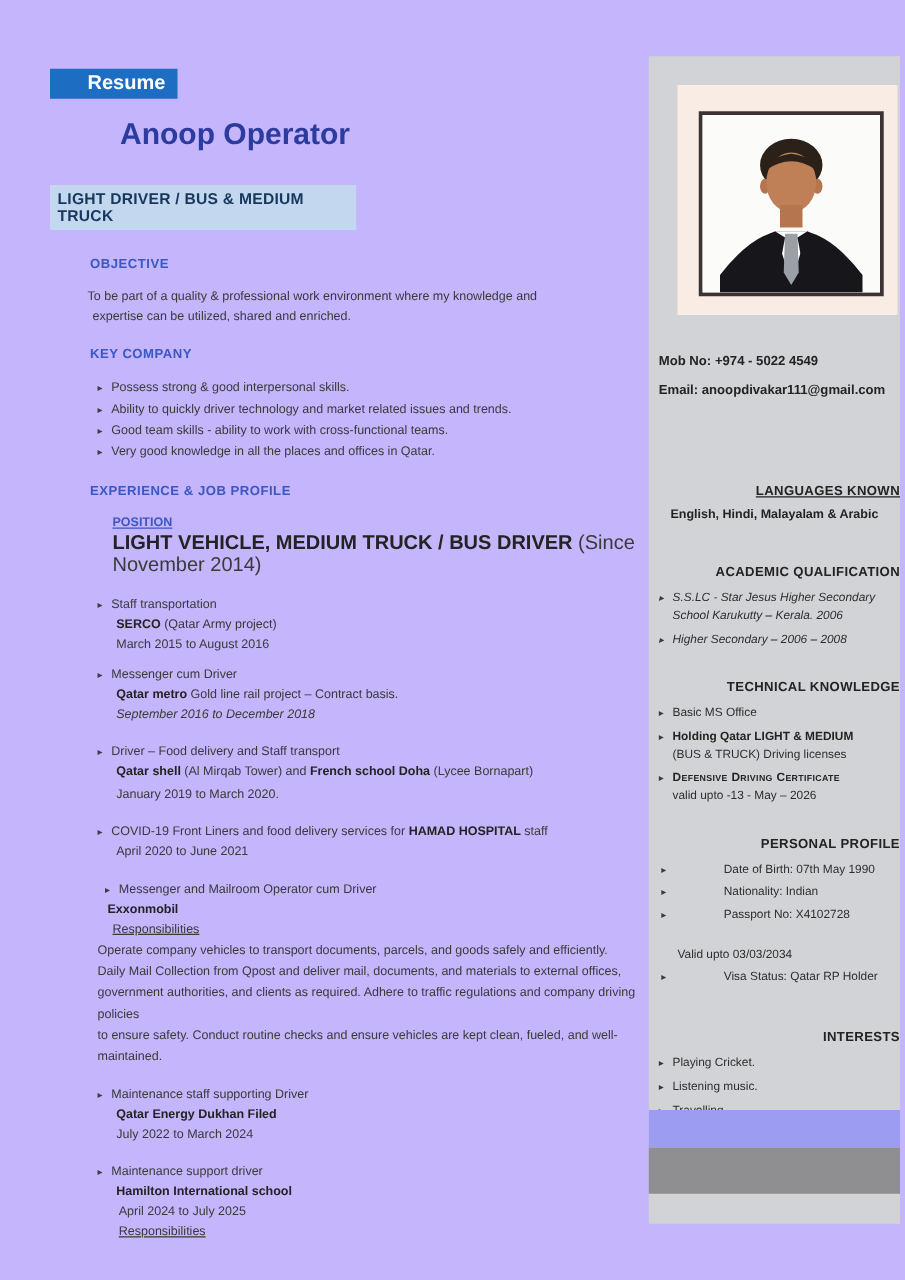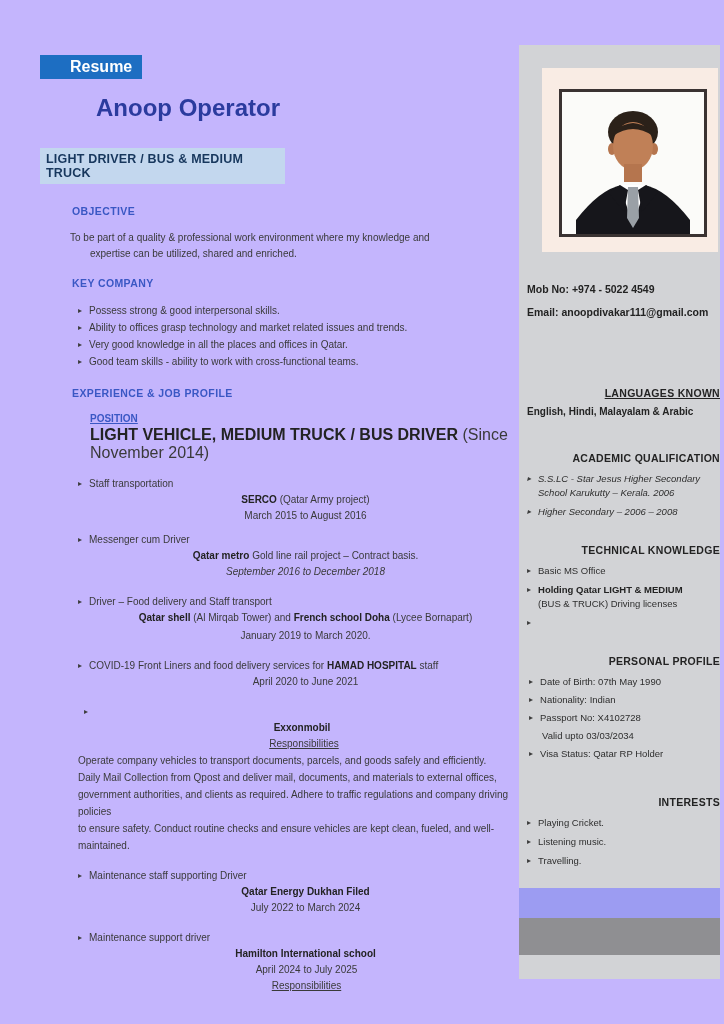--- a/index.html
+++ b/index.html
@@ -14,58 +14,58 @@
     font-size:16px;line-height:16px;padding:4px 10px 4px 30px;
   }
   .name{margin:15px 0 0 56px;color:#2b3b9e;font-size:24px;font-weight:bold;line-height:28px;}
   .banner{
     margin-top:26px;width:233px;background:#c3d7ee;color:#17375d;font-weight:bold;
     font-size:12.5px;line-height:14px;padding:4px 6px;letter-spacing:0.2px;
   }
   .sec-h{color:#3a57c4;font-weight:bold;font-size:10.5px;letter-spacing:0.4px;}
   .obj-h{margin:21px 0 0 32px;}
   .obj-text{margin:13px 0 0 30px;font-size:10px;line-height:16px;color:#3a3a3a;}
-  .obj-text .l2{margin-left:20px;}
+  .obj-text .l2{margin-left:4px;}
   .ks-h{margin:15px 0 0 32px;}
   .ks-list{margin:13px 0 0 38px;font-size:10px;line-height:17px;}
   .b-row{display:flex;}
   .tri{flex:0 0 auto;margin-right:7px;color:#3c3c3c;font-size:8px;line-height:inherit;}
   .tri::before{content:"\25B8";}
   .exp-h{margin:17px 0 0 32px;}
   .company{margin:15px 0 0 50px;font-weight:bold;font-size:13px;color:#232323;letter-spacing:0.3px;}
   .pos-label{margin:14px 0 0 50px;color:#3a57c4;font-weight:bold;font-size:10px;text-decoration:underline;}
   .role-line{margin:2px 0 0 50px;font-size:16px;color:#3a3a3a;}
   .bold-dark{font-weight:bold;color:#232323;}
   .entry{margin:14px 0 0 38px;font-size:10px;line-height:16px;}
-  .entry .sub{margin-left:15px;text-align:center;}
+  .entry .sub{margin-left:15px;}
   .italic{font-style:italic;}
   .resp-label{text-decoration:underline;}
   .resp-para{margin-left:0;width:448px;line-height:17px;}
   
   .sidebar{
     position:absolute;left:519px;top:45px;width:201px;height:934px;
     background:#d2d3d6;font-size:10px;color:#2e2e2e;
   }
   .photo-frame{margin:23px 2px 0 23px;height:184px;background:#f9ece4;position:relative;}
   .photo{
     position:absolute;left:17px;top:21px;width:142px;height:142px;
     background:#fdfdfd;border:3px solid #3a3332;
   }
   .photo svg{display:block;}
   .contact{margin:26px 8px 0 8px;font-weight:bold;color:#232323;font-size:10.5px;line-height:23px;}
   .side-h{font-weight:bold;color:#232323;font-size:10.5px;letter-spacing:0.3px;text-align:right;}
   .lang-h{margin:63px 0 0 8px;text-decoration:underline;}
-  .lang-val{margin:7px 8px 0 8px;font-weight:bold;color:#232323;font-size:10px;}
+  .lang-val{margin:7px 8px 0 8px;font-weight:bold;color:#232323;font-size:10px;text-align:center;}
   .acad-h{margin:35px 0 0 8px;}
   .side-list{margin:8px 6px 0 8px;line-height:14px;font-size:9.5px;}
   .side-list .b-row{margin-top:5px;}
   .tech-h{margin:25px 0 0 8px;}
   .pers-h{margin:25px 0 0 10px;}
-  .pers-list .b-row{margin-top:4px;}
-  .pers-sub{margin:4px 0 0 13px;}
+  .pers-list .b-row{margin-top:4px;gap:39px;}
+  .pers-sub{margin:18px 0 0 13px;}
   .int-h{margin:35px 0 0 8px;}
   .smallcaps{font-variant:small-caps;font-weight:bold;color:#232323;letter-spacing:0.3px;}
   .purple-bar{position:absolute;left:0;top:843px;width:201px;height:30px;background:#9c9cf2;}
   .gray-bar{position:absolute;left:0;top:873px;width:201px;height:37px;background:#8f8f92;}
 </style>
 </head>
 <body>
 
 <div class="page">
 
@@ -82,29 +82,29 @@
     </div>
 
     <div class="sec-h ks-h">KEY COMPANY</div>
     <div class="ks-list">
       <div class="b-row">
           <span class="tri"></span>
           <span>Possess strong &amp; good interpersonal skills.</span>
         </div>
       <div class="b-row">
           <span class="tri"></span>
-          <span>Ability to offices grasp technology and market related issues and trends.</span>
+          <span>Ability to quickly driver technology and market related issues and trends.</span>
+        </div>
+      <div class="b-row">
+          <span class="tri"></span>
+          <span>Good team skills - ability to work with cross-functional teams.</span>
         </div>
       <div class="b-row">
           <span class="tri"></span>
           <span>Very good knowledge in all the places and offices in Qatar.</span>
-        </div>
-      <div class="b-row">
-          <span class="tri"></span>
-          <span>Good team skills - ability to work with cross-functional teams.</span>
         </div>
     </div>
 
     <div class="sec-h exp-h">EXPERIENCE &amp; JOB PROFILE</div>
     <div class="pos-label">POSITION</div>
     <div class="role-line">
       <span class="bold-dark">LIGHT VEHICLE, MEDIUM TRUCK / BUS DRIVER</span><span> (Since November 2014)</span>
     </div>
 
     
@@ -143,20 +143,21 @@
           <span class="tri"></span>
           <span><span>COVID-19 Front Liners and food delivery services for </span><span class="bold-dark">HAMAD HOSPITAL</span><span> staff</span></span>
         </div>
       <div class="sub">April 2020 to June 2021</div>
     </div>
 
     
     <div class="entry">
       <div class="b-row" style="margin-left:6px;">
           <span class="tri"></span>
+          <span>Messenger and Mailroom Operator cum Driver</span>
         </div>
       <div class="sub bold-dark" style="margin-left:8px;">Exxonmobil</div>
       <div class="sub resp-label" style="margin-left:12px;">Responsibilities</div>
       <div class="resp-para">
         <div>Operate company vehicles to transport documents, parcels, and goods safely and efficiently.</div>
         <div>Daily Mail Collection from Qpost and deliver mail, documents, and materials to external offices,</div>
         <div>government authorities, and clients as required. Adhere to traffic regulations and company driving policies</div>
         <div>to ensure safety. Conduct routine checks and ensure vehicles are kept clean, fueled, and well-maintained.</div>
       </div>
     </div>
@@ -231,20 +232,21 @@
       <div class="b-row">
           <span class="tri"></span>
           <span>Basic MS Office</span>
         </div>
       <div class="b-row">
           <span class="tri"></span>
           <span><span class="bold-dark">Holding Qatar LIGHT &amp; MEDIUM</span><br><span>(BUS &amp; TRUCK) Driving licenses</span></span>
         </div>
       <div class="b-row">
           <span class="tri"></span>
+          <span><span class="smallcaps">Defensive Driving Certificate</span><br><span>valid upto -13 - May – 2026</span></span>
         </div>
     </div>
 
     <div class="side-h pers-h">PERSONAL PROFILE</div>
     <div class="side-list pers-list" style="margin-left:10px;">
       <div class="b-row">
           <span class="tri"></span>
           <span>Date of Birth: 07th May 1990</span>
         </div>
       <div class="b-row">

